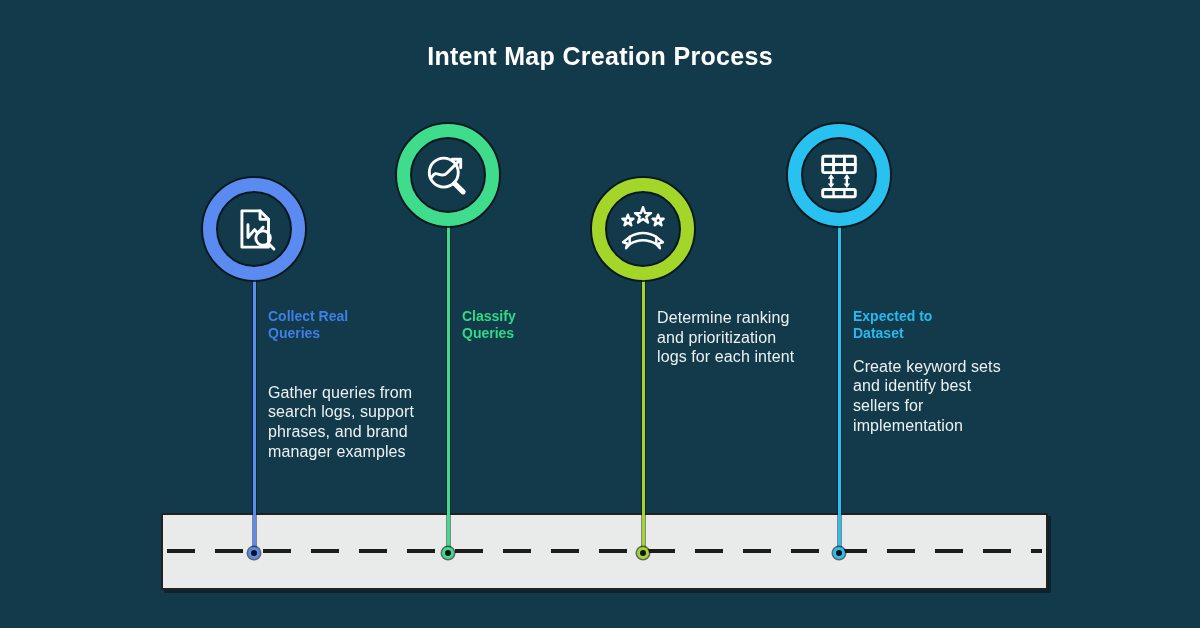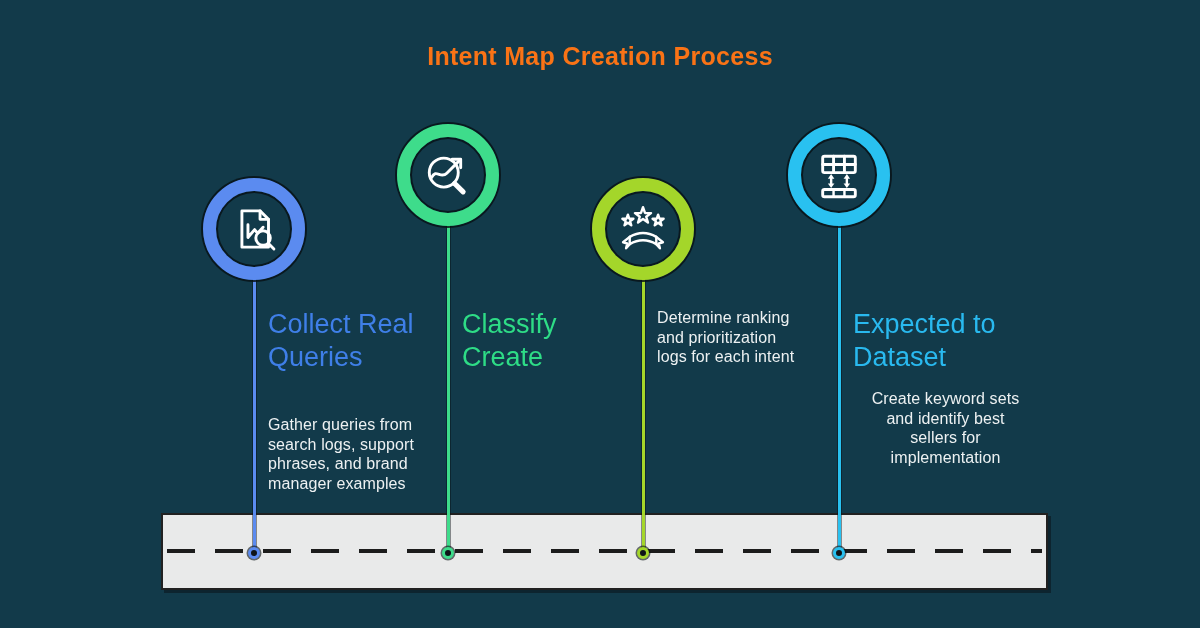--- a/index.html
+++ b/index.html
@@ -41,38 +41,38 @@
   }
   .low  .vline{top:278px}
   .high .vline{top:224px}
   .dot{
     position:absolute;left:-6px;top:547px;width:12px;height:12px;box-sizing:border-box;
     background:#0e1418;border:3px solid var(--accent);border-radius:50%;
     box-shadow:0 0 0 1.5px rgba(8,16,20,.6);z-index:3;
   }
   .text{position:absolute;left:14px;top:308px;width:185px;z-index:3;}
   .step-heading{
-    margin:0 0 14px;font-size:27px;font-weight:400;line-height:1.24;
+    margin:0 0 14px;font-size:14px;font-weight:700;line-height:1.24;
     color:var(--heading);white-space:pre-line;
   }
   .step-body{
     margin:0;font-size:16px;font-weight:400;line-height:1.23;
     color:#edf1f2;white-space:pre-line;letter-spacing:.1px;
   }
   .ic{stroke:#fff;fill:none;stroke-width:2.4;stroke-linecap:round;stroke-linejoin:round;}
   .ic-thin{stroke:#fff;fill:none;stroke-width:2;stroke-linecap:round;stroke-linejoin:round;}
   .ic-thick{stroke:#fff;fill:none;stroke-width:4.2;stroke-linecap:round;}
   .ic-fill{fill:#fff;stroke:none;}
 </style>
 </head>
 <body>
 
 <div class="canvas" style="background: rgb(18, 58, 74);">
 
-  <h1 class="title" style="color: #f97316;">Intent Map Creation Process</h1>
+  <h1 class="title" style="color: #ffffff;">Intent Map Creation Process</h1>
 
   <div class="road" style="background: rgb(233, 234, 234); border-color: rgb(33, 33, 33);">
     <div class="road-dash"></div>
   </div>
 
   <div class="step s1 low" style="--accent: #5b8bf0; --heading: #3f7fe8;">
     <div class="vline"></div>
     <div class="dot"></div>
     <div class="ring">
       <svg viewBox="0 0 48 48">
@@ -99,21 +99,21 @@
     <div class="ring">
       <svg viewBox="0 0 48 48">
         <circle class="ic" cx="20.5" cy="22" r="12"></circle>
         <path class="ic-thick" d="M29.5 31 L36.5 38"></path>
         <path class="ic" d="M10.5 26 C14 18.5 18 27.5 23 22.5 L34 11.5"></path>
         <path class="ic" d="M27.5 11 H34.5 V18"></path>
       </svg>
     </div>
     <div class="text">
       <h2 class="step-heading">Classify
-Create</h2>
+Queries</h2>
     </div>
   </div>
 
   <div class="step s3 low" style="--accent: #a4d62a; --heading: #9fd322;">
     <div class="vline"></div>
     <div class="dot"></div>
     <div class="ring">
       <svg viewBox="0 0 48 48">
         <path class="ic-thin" d="M24 6 L25.65 10.73 L30.66 10.84 L26.66 13.87 L28.11 18.66 L24 15.8 L19.89 18.66 L21.34 13.87 L17.34 10.84 L22.35 10.73 Z"></path>
         <path class="ic-thin" d="M11.5 12.2 L12.62 15.46 L16.07 15.52 L13.31 17.59 L14.32 20.88 L11.5 18.9 L8.68 20.88 L9.69 17.59 L6.93 15.52 L10.38 15.46 Z"></path>
@@ -143,20 +143,20 @@
         <path class="ic-fill" d="M17.5 23.2 L14.8 27 L20.2 27 Z"></path>
         <path class="ic-fill" d="M17.5 34.8 L14.8 31 L20.2 31 Z"></path>
         <path class="ic-thin" d="M30.5 26.5 V31.5"></path>
         <path class="ic-fill" d="M30.5 23.2 L27.8 27 L33.2 27 Z"></path>
         <path class="ic-fill" d="M30.5 34.8 L27.8 31 L33.2 31 Z"></path>
       </svg>
     </div>
     <div class="text">
       <h2 class="step-heading">Expected to
 Dataset</h2>
-      <p class="step-body" style="color: rgb(237, 241, 242); text-align: center;">Create keyword sets
+      <p class="step-body" style="color: rgb(237, 241, 242);">Create keyword sets
 and identify best
 sellers for
 implementation</p>
     </div>
   </div>
 
 </div>
 
 </body></html>

